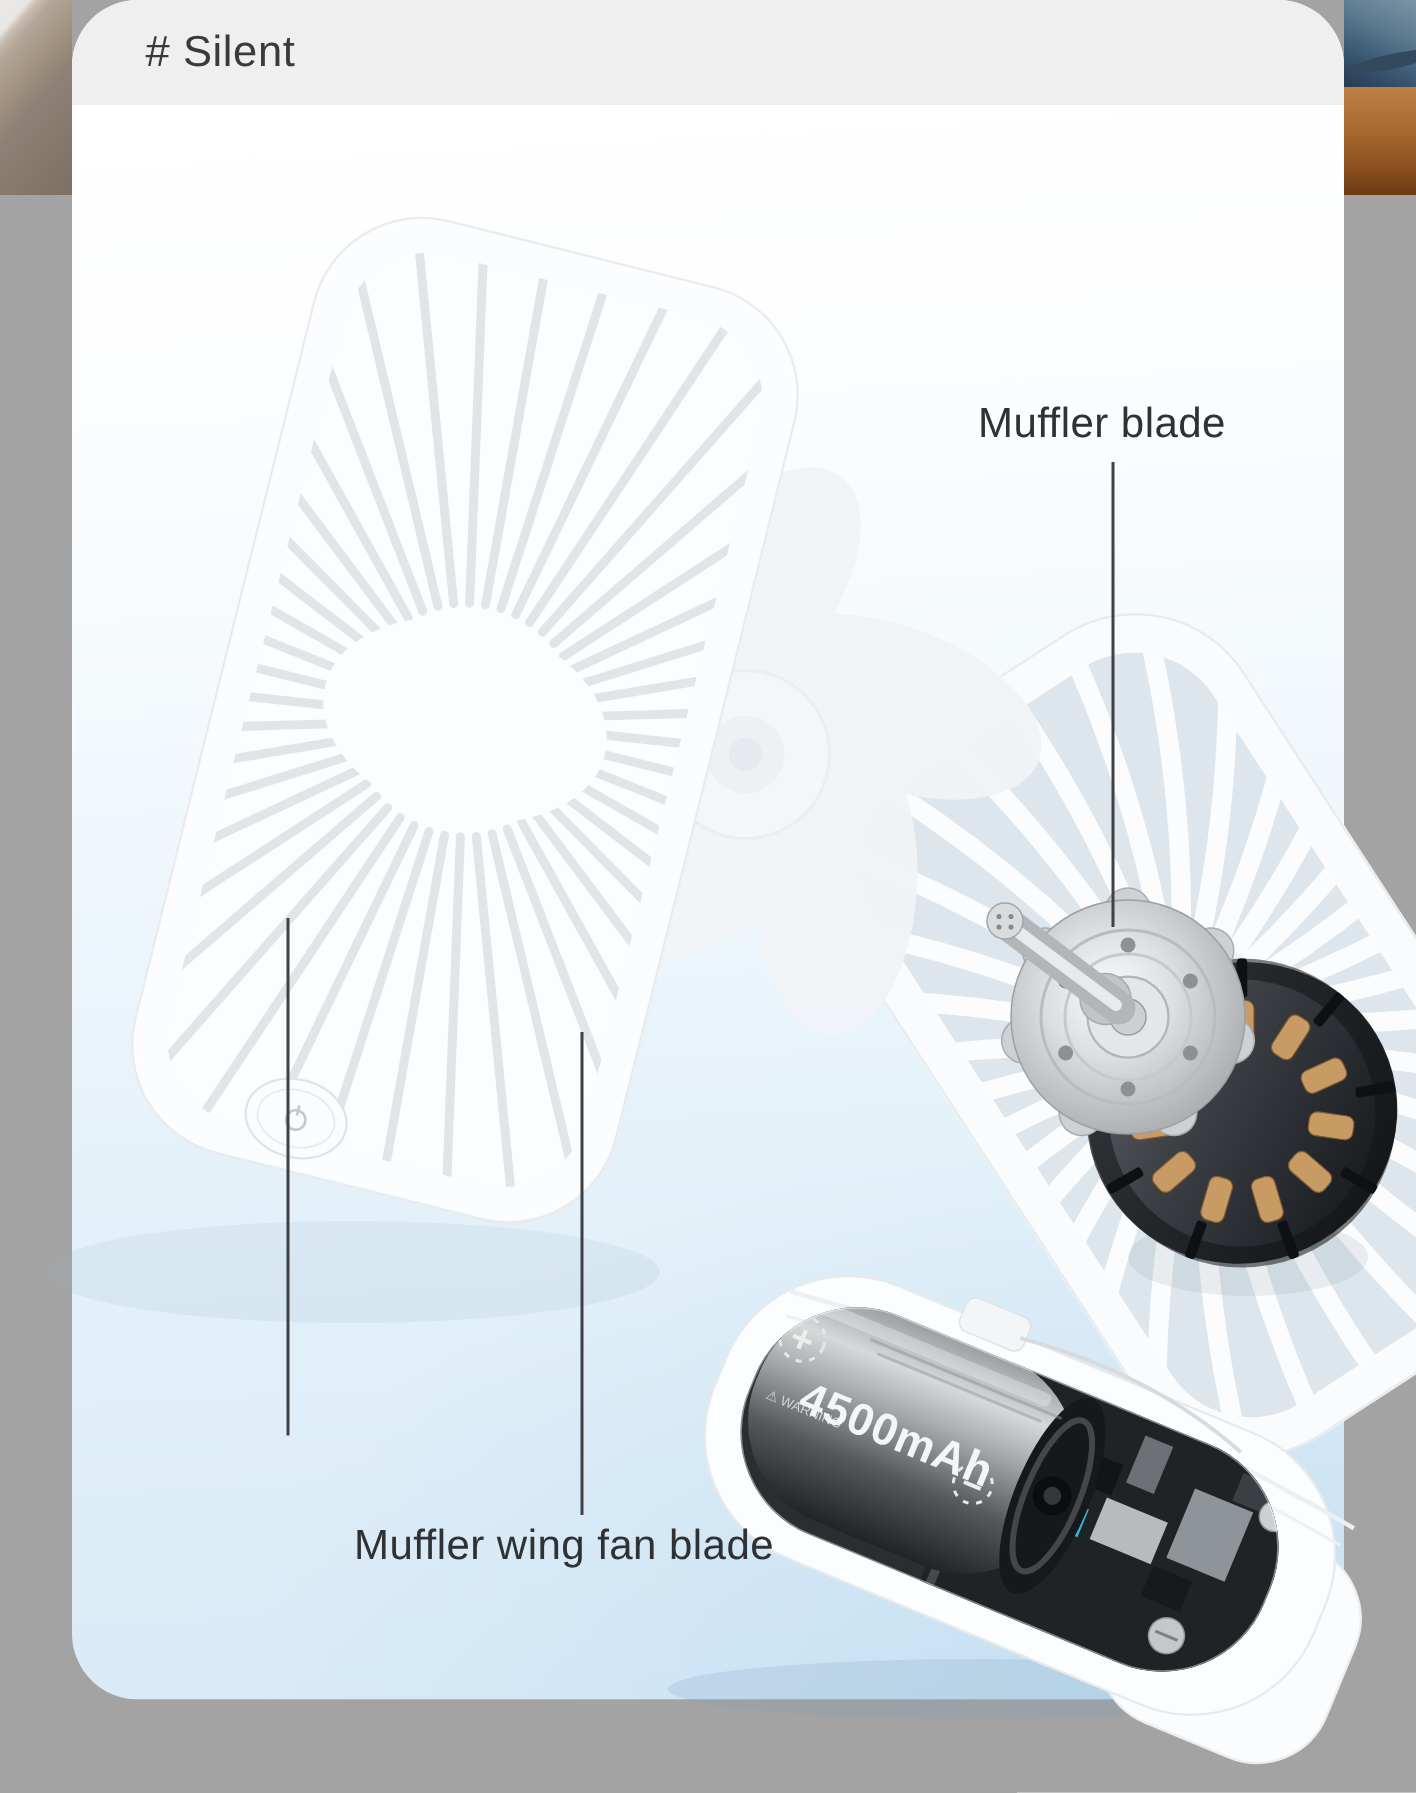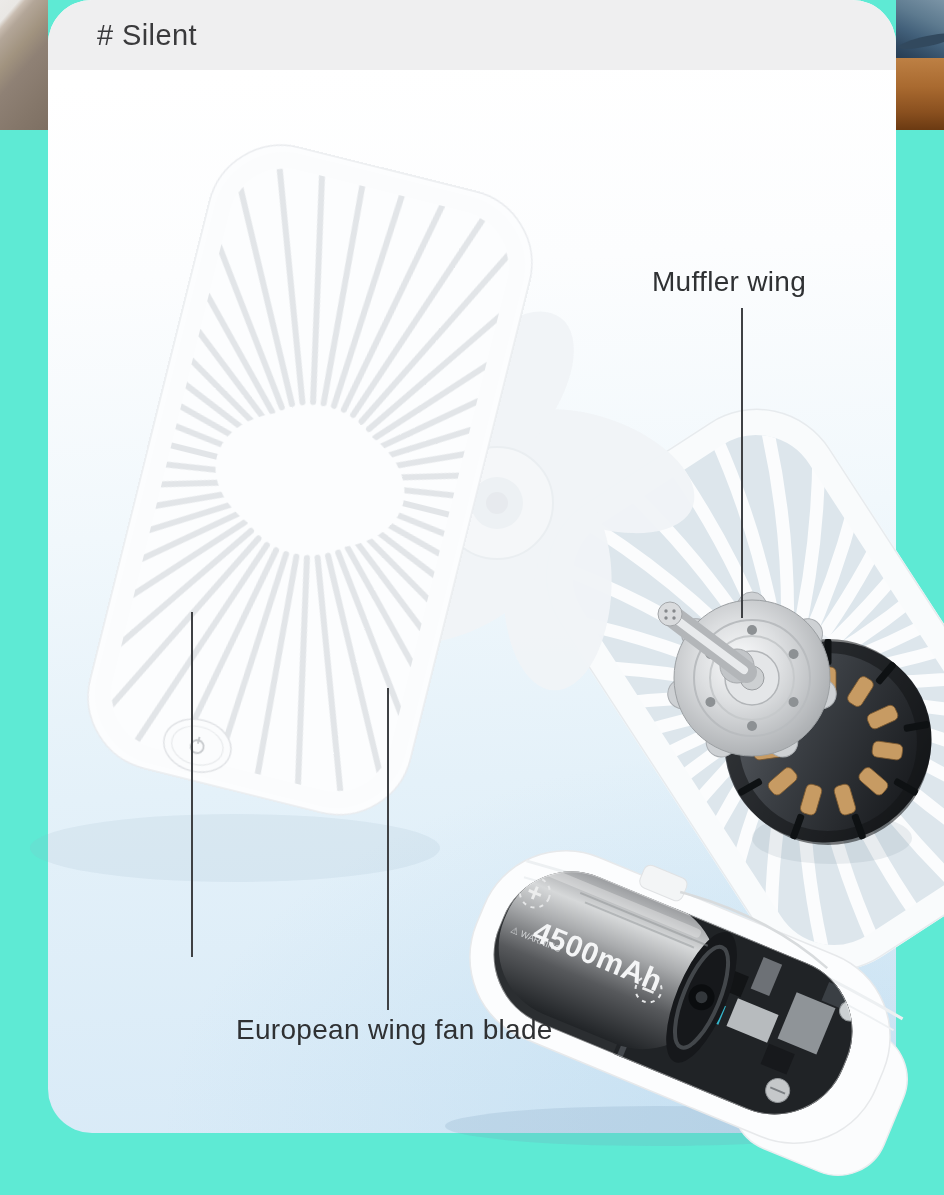--- a/index.html
+++ b/index.html
@@ -1,17 +1,17 @@
 <!DOCTYPE html>
 <html><head>
 <meta charset="utf-8">
 <style>
   html,body{margin:0;padding:0;}
   body{width:944px;height:1195px;background:#ffffff;font-family:"Liberation Sans",sans-serif;overflow:hidden;}
-  .page{position:relative;width:944px;height:1195px;background:#5eead4;}
+  .page{position:relative;width:944px;height:1195px;background:#a3a3a3;}
 
   
   .frag-left{position:absolute;left:0;top:0;width:48px;height:130px;
     background:linear-gradient(131deg,#eceae8 0%,#e9e7e4 12%,#c9bdb1 16%,#b3a698 22%,#a1937f 38%,#8f8175 52%,#85776a 78%,#7d6f62 100%);}
   .frag-right{position:absolute;left:896px;top:0;width:48px;height:130px;}
   .frag-right .denim{position:absolute;left:0;top:0;width:48px;height:58px;
     background:linear-gradient(205deg,#7b94a6 0%,#5d7a8f 35%,#42607a 60%,#2f4860 85%,#263c52 100%);}
   .frag-right .denim:after{content:"";position:absolute;left:2px;top:36px;width:60px;height:10px;
     background:#32495e;border-radius:50%;transform:rotate(-12deg);}
   .frag-right .wood{position:absolute;left:0;top:58px;width:48px;height:72px;
@@ -325,15 +325,15 @@
         </g>
         <rect x="486" y="917" width="372" height="158" rx="74" fill="none" stroke="rgba(255,255,255,0.45)" stroke-width="2"></rect>
       </g>
     </g>
   </svg>
 
   <div class="callout-line" id="muffler-line"></div>
   <div class="callout-line" id="wing-line"></div>
   <div class="callout-line" id="euro-line"></div>
 
-  <div class="callout-label" id="muffler-label">Muffler wing</div>
-  <div class="callout-label" id="euro-label">European wing fan blade</div>
+  <div class="callout-label" id="muffler-label">Muffler blade</div>
+  <div class="callout-label" id="euro-label">Muffler wing fan blade</div>
 </div>
 
 </body></html>

